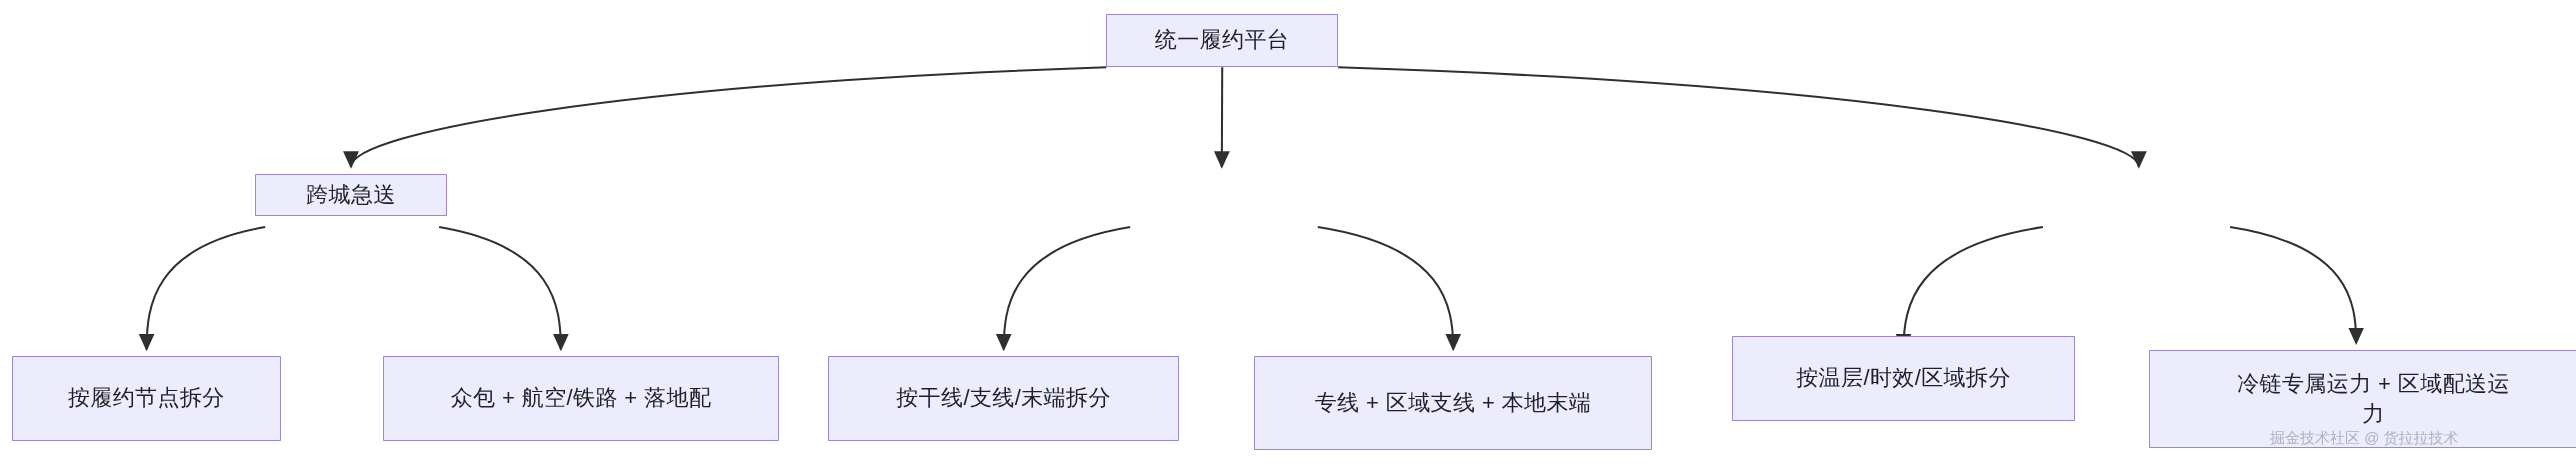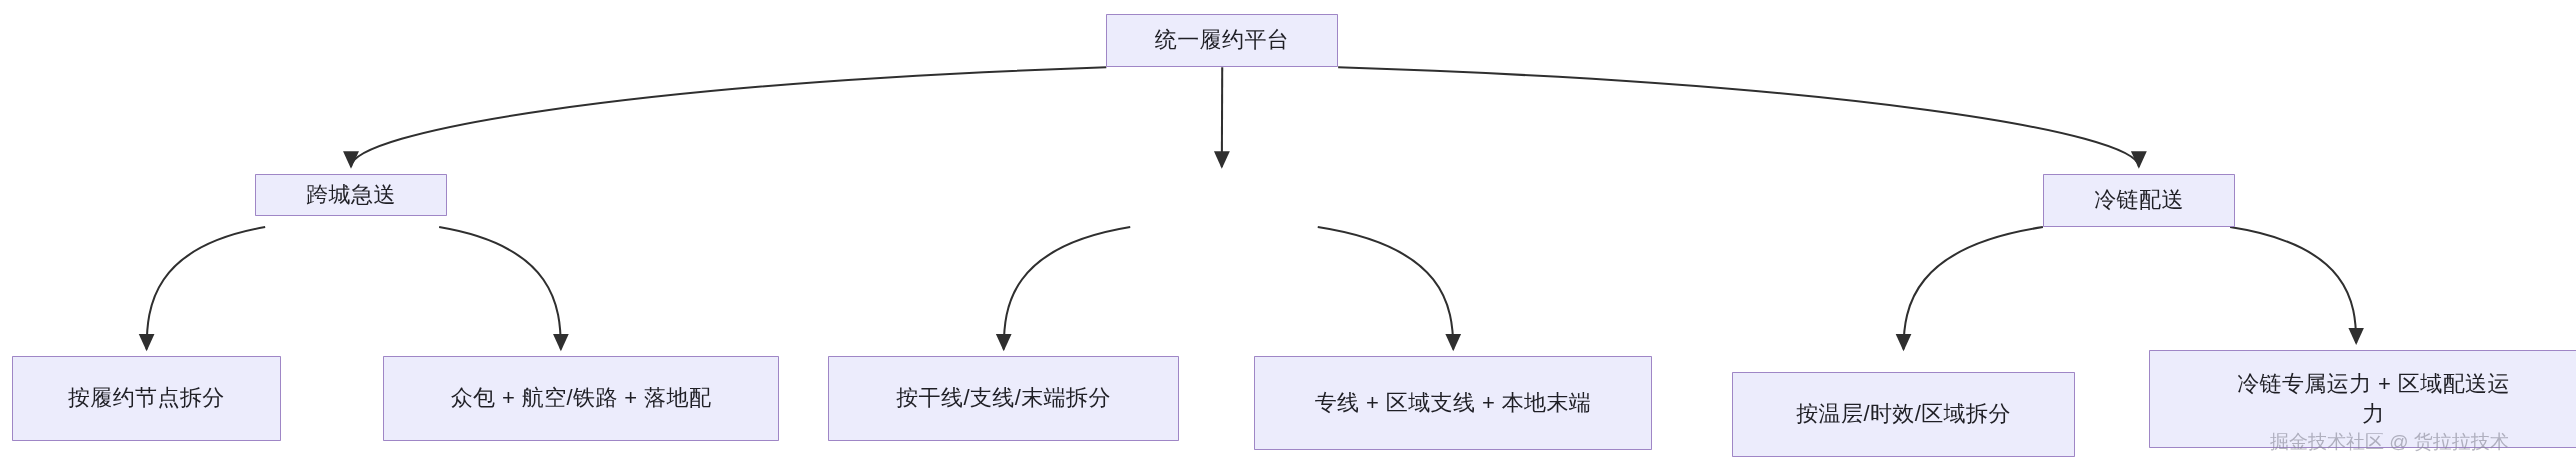--- a/index.html
+++ b/index.html
@@ -41,21 +41,21 @@
     letter-spacing: 0.4px;
     padding: 0 11px;
     font-family: "Liberation Sans", "DejaVu Sans", sans-serif;
   }
   .node-label {
     display: block;
     white-space: pre-line;
   }
   .watermark {
     position: absolute;
-    font-size: 19px;
+    font-size: 15px;
     color: #8a8a99;
     opacity: 0.62;
     white-space: nowrap;
     font-family: "Liberation Sans", "DejaVu Sans", sans-serif;
   }
 </style>
 </head>
 <body>
 
 <div id="canvas">
@@ -79,37 +79,34 @@
       </g>
   </svg>
 
   <div class="node" style="left: 1106px; top: 14px; width: 232px; height: 53px;">
     <span class="node-label">统一履约平台</span>
   </div>
 
   <div class="node" style="left: 255px; top: 174px; width: 192px; height: 42px;">
     <span class="node-label">跨城急送</span>
   </div>
-  <div class="node" style="left: 2043px; top: 174px; width: 192px; height: 53px;">
-    <span class="node-label">冷链配送</span>
-  </div>
 
   <div class="node" style="left: 11.8px; top: 356px; width: 269px; height: 85px;">
     <span class="node-label">按履约节点拆分</span>
   </div>
   <div class="node" style="left: 363px; top: 356px; width: 396px; height: 85px; margin-left: 20px;">
     <span class="node-label">众包 + 航空/铁路 + 落地配</span>
   </div>
   <div class="node" style="left: 828px; top: 356px; width: 351px; height: 85px;">
     <span class="node-label">按干线/支线/末端拆分</span>
   </div>
   <div class="node" style="left: 1254px; top: 356px; width: 398px; height: 94px;">
     <span class="node-label">专线 + 区域支线 + 本地末端</span>
   </div>
-  <div class="node" style="left: 1732px; top: 372px; width: 343px; height: 85px;">
+  <div class="node" style="left: 1732px; top: 336px; width: 343px; height: 85px;">
     <span class="node-label">按温层/时效/区域拆分</span>
   </div>
   <div class="node" style="left: 2149px; top: 350px; width: 449px; height: 98px;">
     <span class="node-label">冷链专属运力 + 区域配送运
 力</span>
   </div>
 
   <div class="watermark" style="left: 2270px; top: 429px;">掘金技术社区 @ 货拉拉技术</div>
 
 </div>

